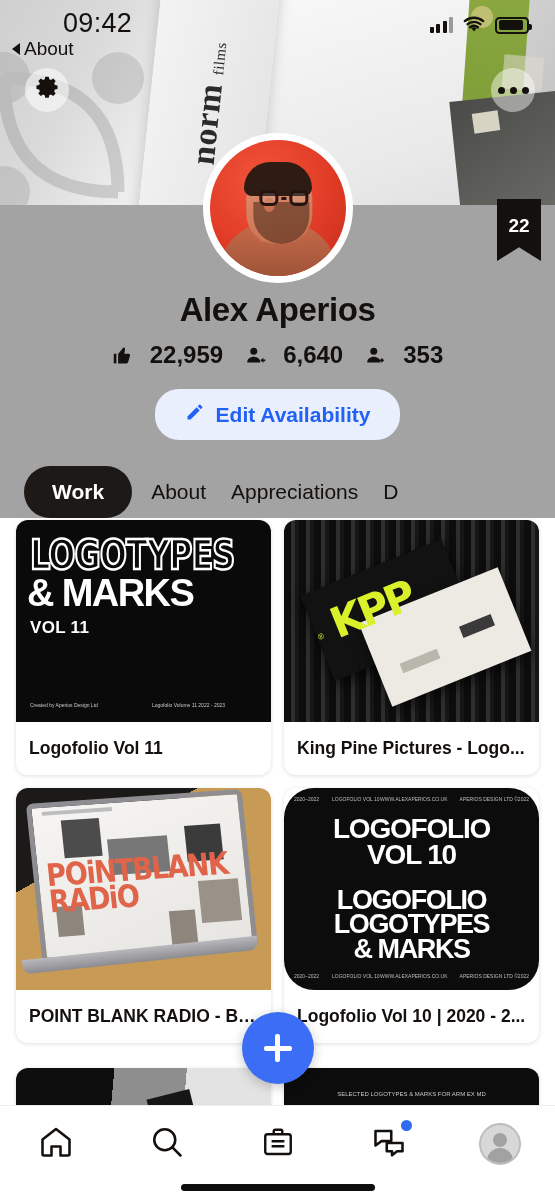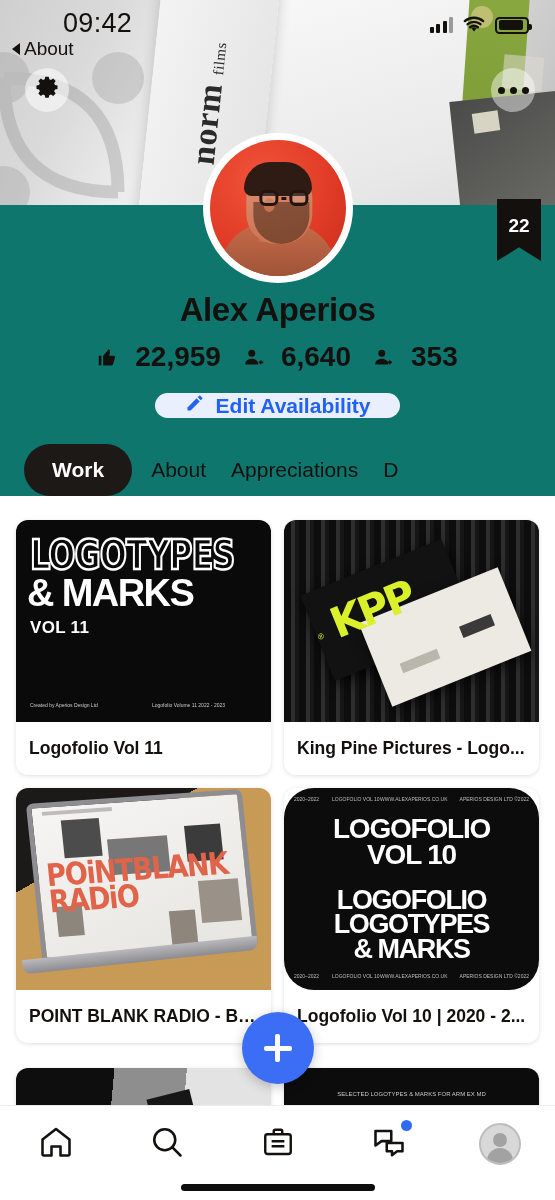--- a/index.html
+++ b/index.html
@@ -101,21 +101,21 @@
     display:flex; align-items:center; justify-content:center;
   }
   .more-btn {
     position:absolute; right:20px; top:68px; width:44px; height:44px; z-index:21;
     border-radius:50%; background:rgba(255,255,255,.45);
     display:flex; align-items:center; justify-content:center; gap:5px;
   }
   .more-btn i { width:7px; height:7px; border-radius:50%; background:#14100e; display:block; }
 
   
-  .profile { position:absolute; top:205px; left:0; width:555px; background:#0f766e; z-index:5; }
+  .profile { position:absolute; top:205px; left:0; width:555px; background:#a3a3a3; z-index:5; }
   .avatar {
     position:absolute; top:-72px; left:50%; transform:translateX(-50%);
     width:150px; height:150px; border-radius:50%;
     background:#fff; padding:7px; z-index:8;
   }
   .avatar-img {
     width:100%; height:100%; border-radius:50%; overflow:hidden; position:relative;
     background:radial-gradient(circle at 38% 30%, #f2543a 0%, #e03b26 55%, #c22d1c 100%);
   }
   
@@ -157,28 +157,28 @@
   .ribbon span { color:#fff; font-size:19px; font-weight:700; }
 
   .p-name {
     text-align:center; padding-top:86px;
     font-size:33px; font-weight:700; color:#14100e; letter-spacing:-.4px;
   }
   .p-stats {
     display:flex; justify-content:center; align-items:center; gap:22px;
     margin-top:12px;
   }
-  .stat { display:flex; align-items:center; gap:17px; font-size:28px; font-weight:700; color:#14100e; }
+  .stat { display:flex; align-items:center; gap:17px; font-size:24px; font-weight:700; color:#14100e; }
   .stat svg { display:block; }
 
   .avail-wrap { display:flex; justify-content:center; margin-top:20px; }
   .avail-btn {
     display:flex; align-items:center; gap:11px;
     background:#e9effd; border:none; border-radius:24px;
-    padding:0 30px; cursor:pointer;
+    padding:13px 30px; cursor:pointer;
   }
   .avail-btn span { font-size:21px; font-weight:700; color:#2161f6; }
 
   
   .tabs {
     display:flex; align-items:center; gap:13px;
     margin-top:26px; padding-left:24px; overflow:hidden; white-space:nowrap;
   }
   .tab {
     font-size:21px; font-weight:500; color:#14100e;

